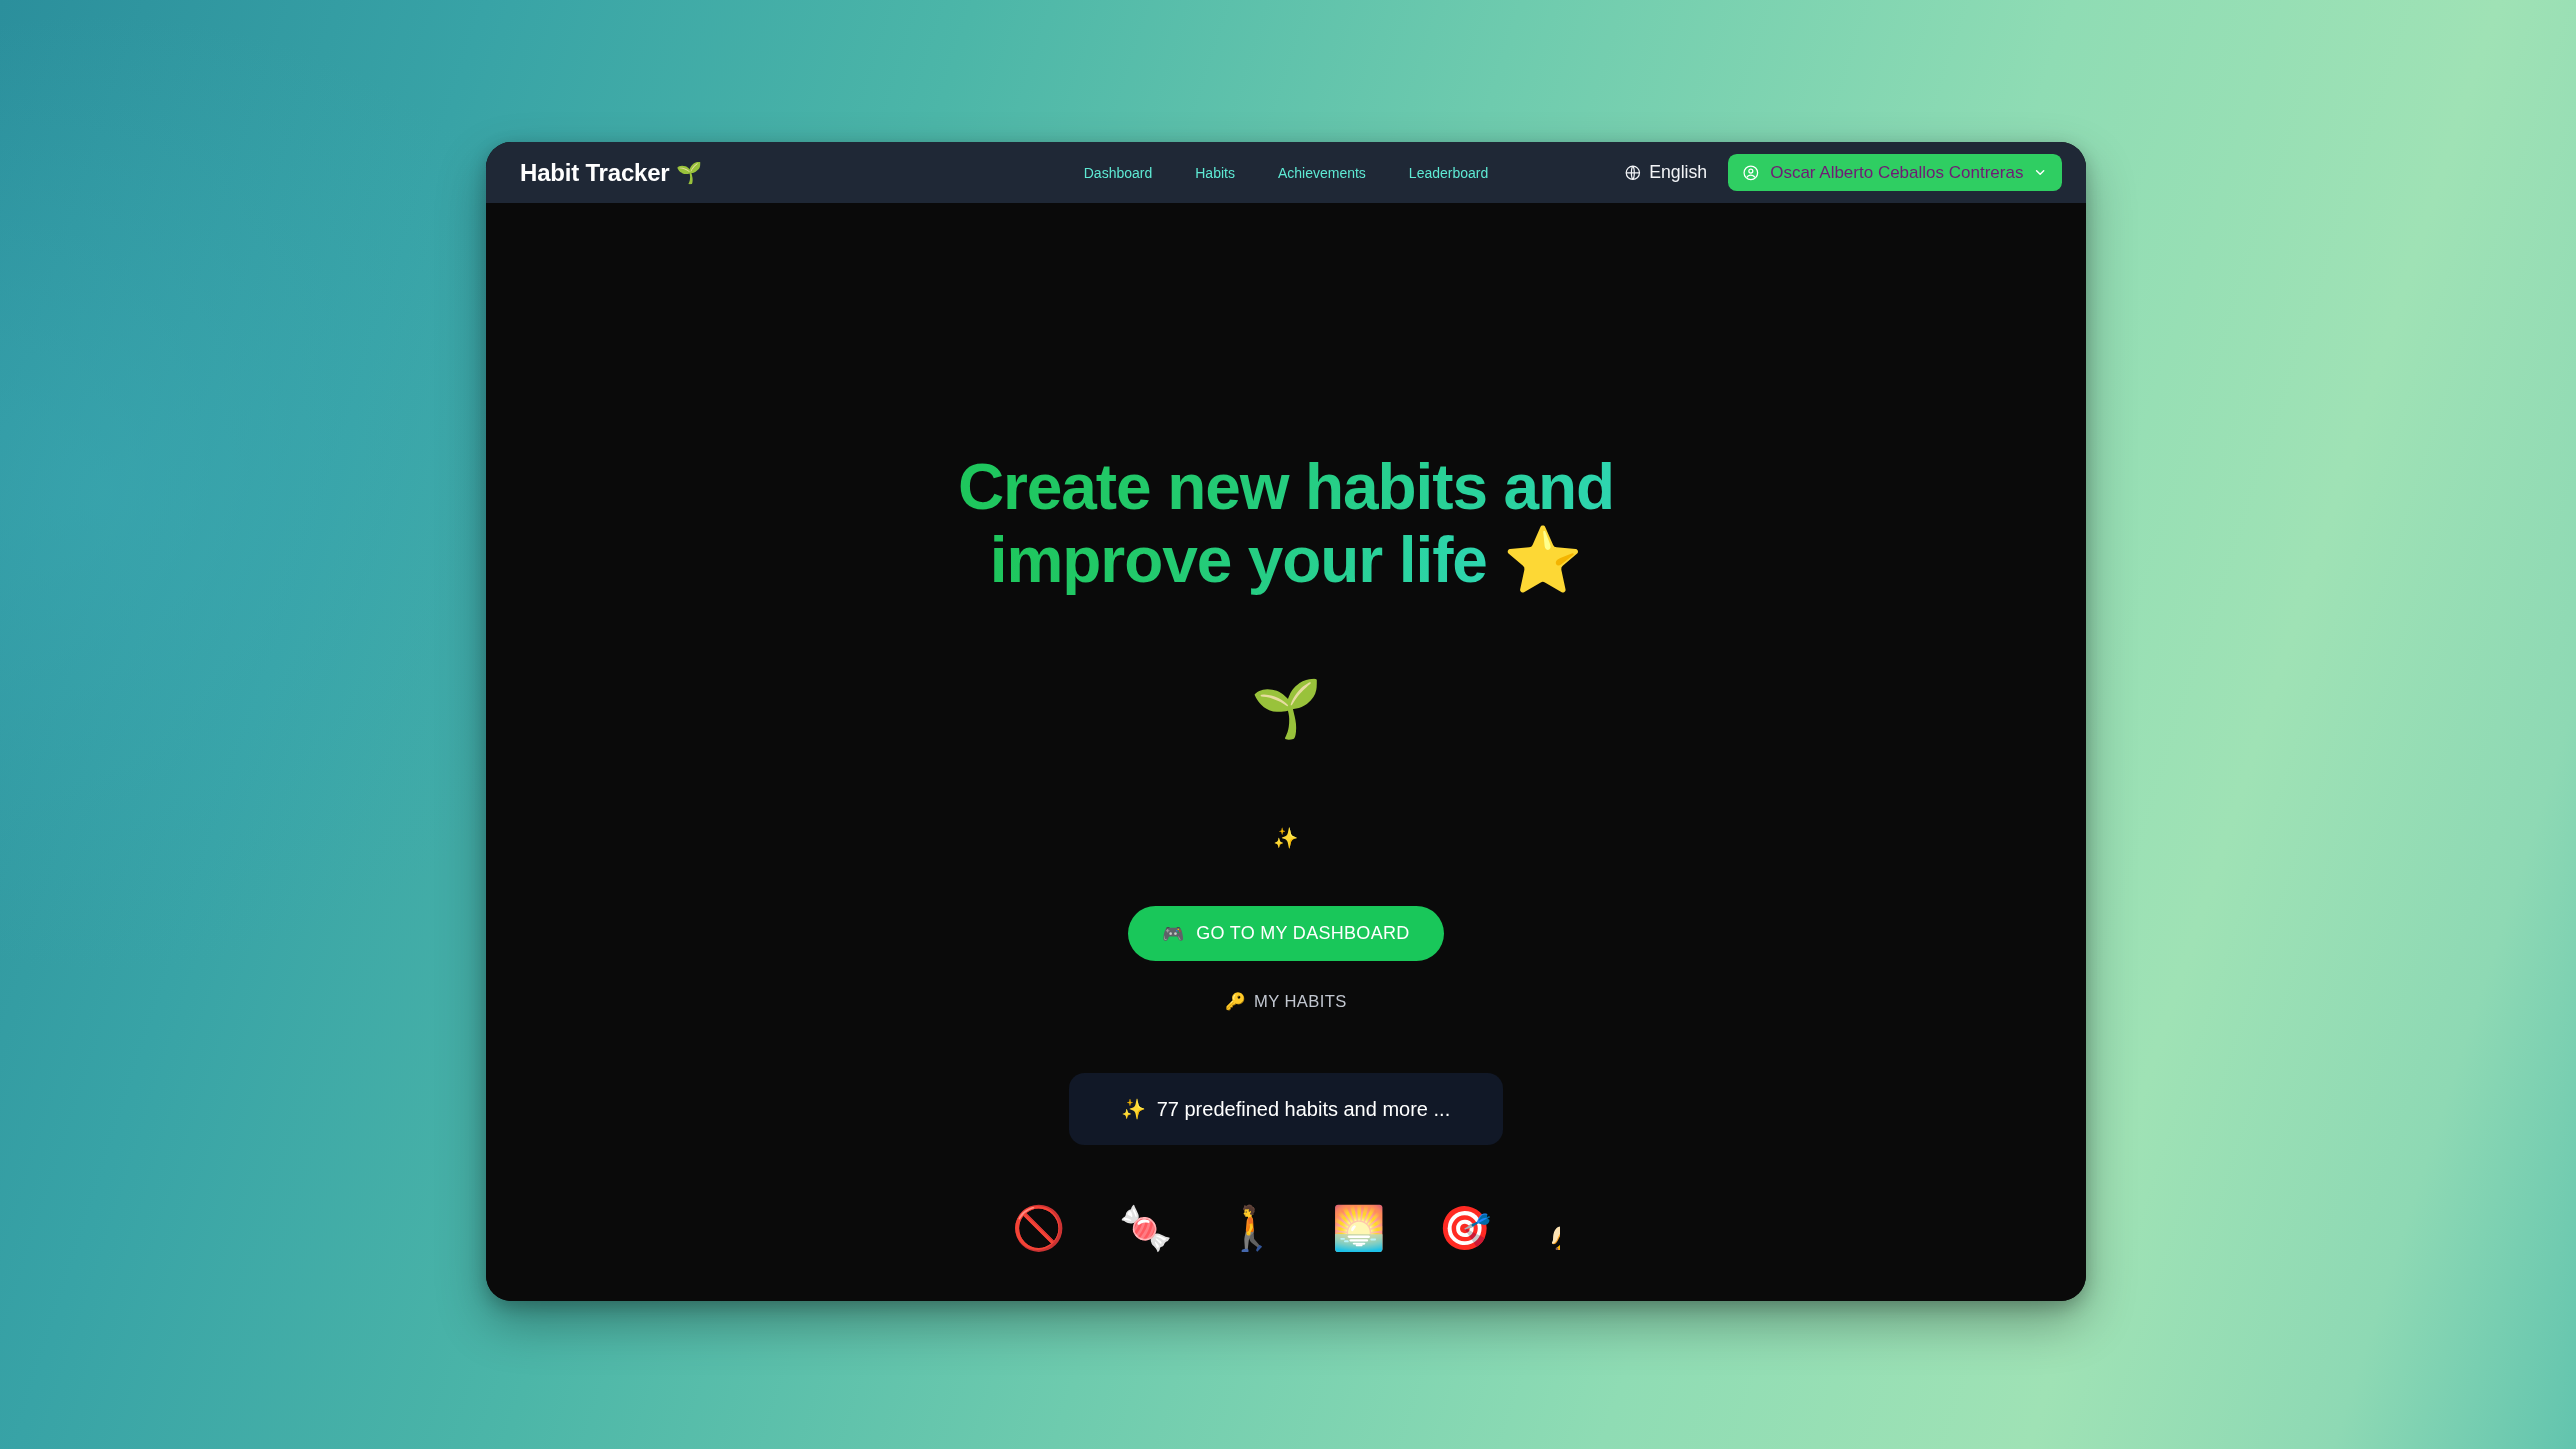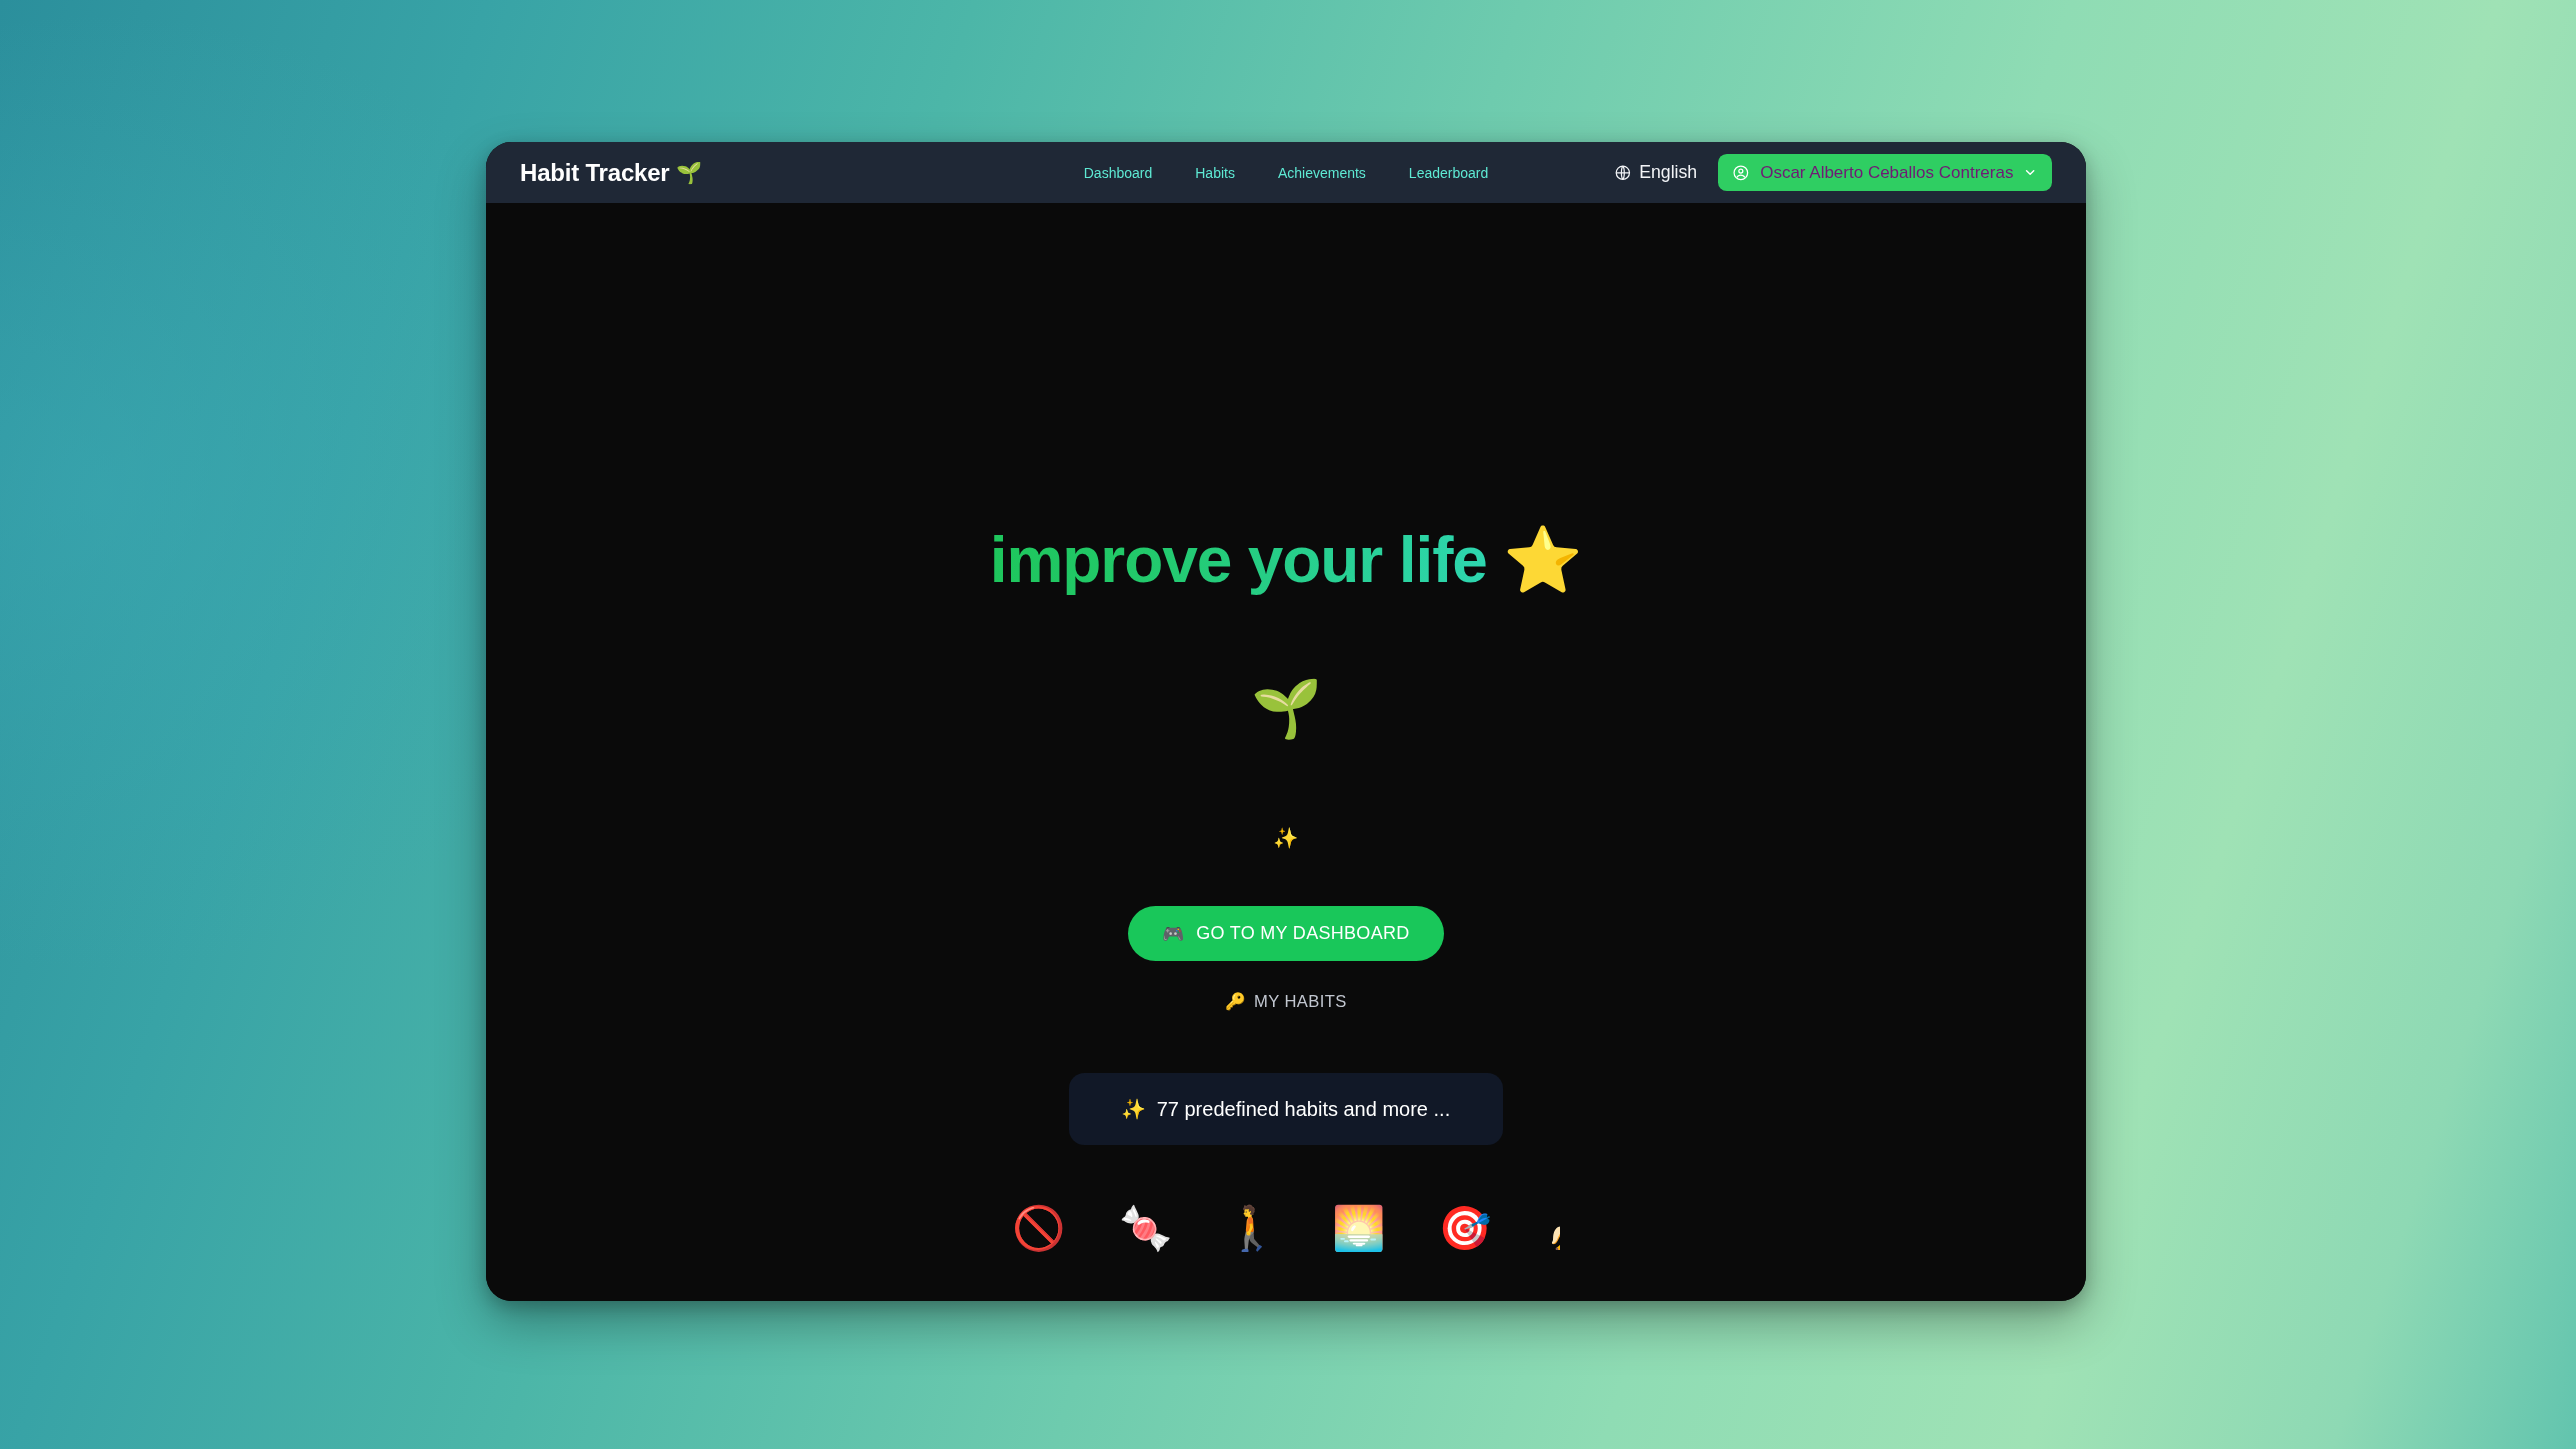--- a/index.html
+++ b/index.html
@@ -38,21 +38,21 @@
     overflow: hidden;
     box-shadow: 0 22px 50px rgba(0,0,0,0.30), 0 5.5px 16.6px rgba(0,0,0,0.22);
   }
 
   
   .navbar {
     height: 61px;
     background: #1f2836;
     display: flex;
     align-items: center;
-    padding: 0 34px 0 34px;
+    padding: 0 24px 0 34px;
     position: relative;
   }
 
   .brand {
     display: flex;
     align-items: center;
     gap: 6.6px;
     color: #ffffff;
     font-size: 24px;
     font-weight: bold;
@@ -257,21 +257,21 @@
           </svg>
         </span>
       </div>
 
     </div>
   </div>
 
   <div class="hero">
 
     <h1 class="headline">
-      <br>
+      <span class="grad">Create new habits and</span><br>
       <span class="grad">improve your life</span>
       <span class="star">⭐</span><br>
       <br>
       <span class="seedling">🌱</span>
     </h1>
 
     <p class="subtitle">
       <br>
       <span>✨</span>
     </p>

